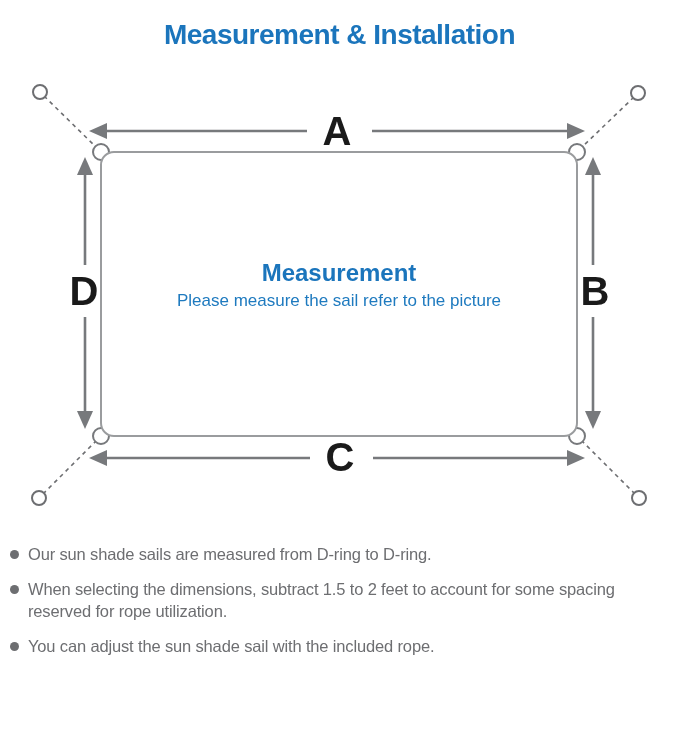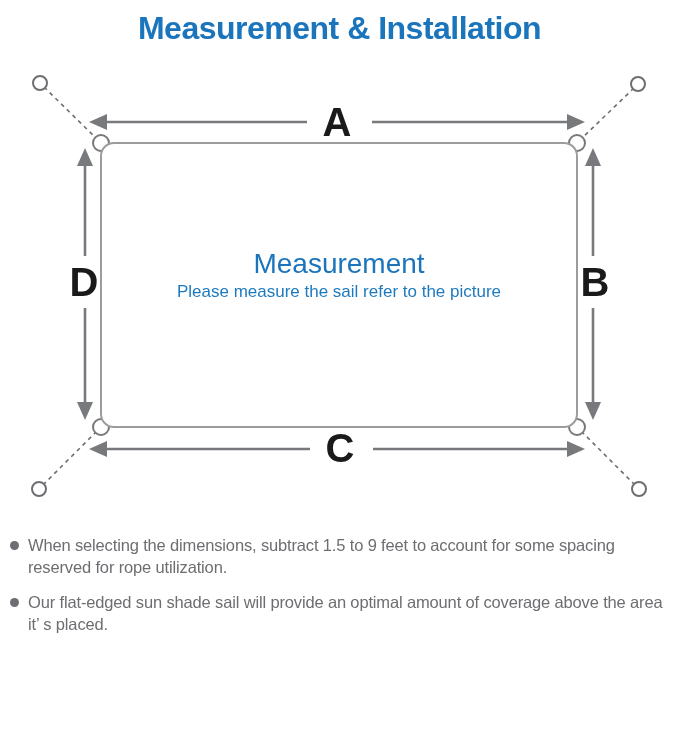--- a/index.html
+++ b/index.html
@@ -2,40 +2,40 @@
 <html><head>
 <meta charset="utf-8">
 <style>
   html,body{margin:0;padding:0;}
   body{
     width:679px;height:739px;overflow:hidden;background:#ffffff;
     font-family:"Liberation Sans",sans-serif;
     -webkit-font-smoothing:antialiased;
   }
   .page-title{
-    margin:0;padding-top:10px;height:50px;
+    margin:0;padding-top:19px;height:50px;
     text-align:center;
-    font-size:32px;font-weight:bold;letter-spacing:-0.5px;
+    font-size:28px;font-weight:bold;letter-spacing:-0.5px;
     color:#1b75bc;
   }
   .diagram{
     position:relative;width:679px;height:455px;
   }
   .diagram svg{position:absolute;left:0;top:0;}
   .arrow-label{
     position:absolute;transform:translate(-50%,-50%);
     font-size:40px;font-weight:bold;color:#1a1a1a;line-height:1;
   }
   .label-a{left:337px;top:62px;}
   .label-b{left:595px;top:222px;}
   .label-c{left:340px;top:388px;}
   .label-d{left:84px;top:222px;}
   .center-heading{
     position:absolute;left:339px;top:204px;transform:translate(-50%,-50%);
-    font-size:28px;font-weight:normal;color:#1b75bc;white-space:nowrap;
+    font-size:24px;font-weight:bold;color:#1b75bc;white-space:nowrap;
   }
   .center-subheading{
     position:absolute;left:339px;top:232px;transform:translate(-50%,-50%);
     font-size:17px;color:#1e7abf;white-space:nowrap;
   }
   .bullet-list{
     margin:19px 0 0;padding:0 8px 0 10px;list-style:none;
   }
   .bullet-item{
     display:flex;align-items:flex-start;
@@ -113,19 +113,23 @@
   <div class="arrow-label label-c">C</div>
   <div class="arrow-label label-d">D</div>
 
   <div class="center-heading">Measurement</div>
   <div class="center-subheading">Please measure the sail refer to the picture</div>
 </div>
 
 <ul class="bullet-list">
   <li class="bullet-item">
     <span class="bullet-dot"></span>
-    <span class="bullet-text">When selecting the dimensions, subtract 1.5 to 9 feet to account for some spacing reserved for rope utilization.</span>
+    <span class="bullet-text">Our sun shade sails are measured from D-ring to D-ring.</span>
   </li>
   <li class="bullet-item">
     <span class="bullet-dot"></span>
-    <span class="bullet-text">Our flat-edged sun shade sail will provide an optimal amount of coverage above the area it’ s placed.</span>
+    <span class="bullet-text">When selecting the dimensions, subtract 1.5 to 2 feet to account for some spacing reserved for rope utilization.</span>
+  </li>
+  <li class="bullet-item">
+    <span class="bullet-dot"></span>
+    <span class="bullet-text">You can adjust the sun shade sail with the included rope.</span>
   </li>
 </ul>
 
 </body></html>

